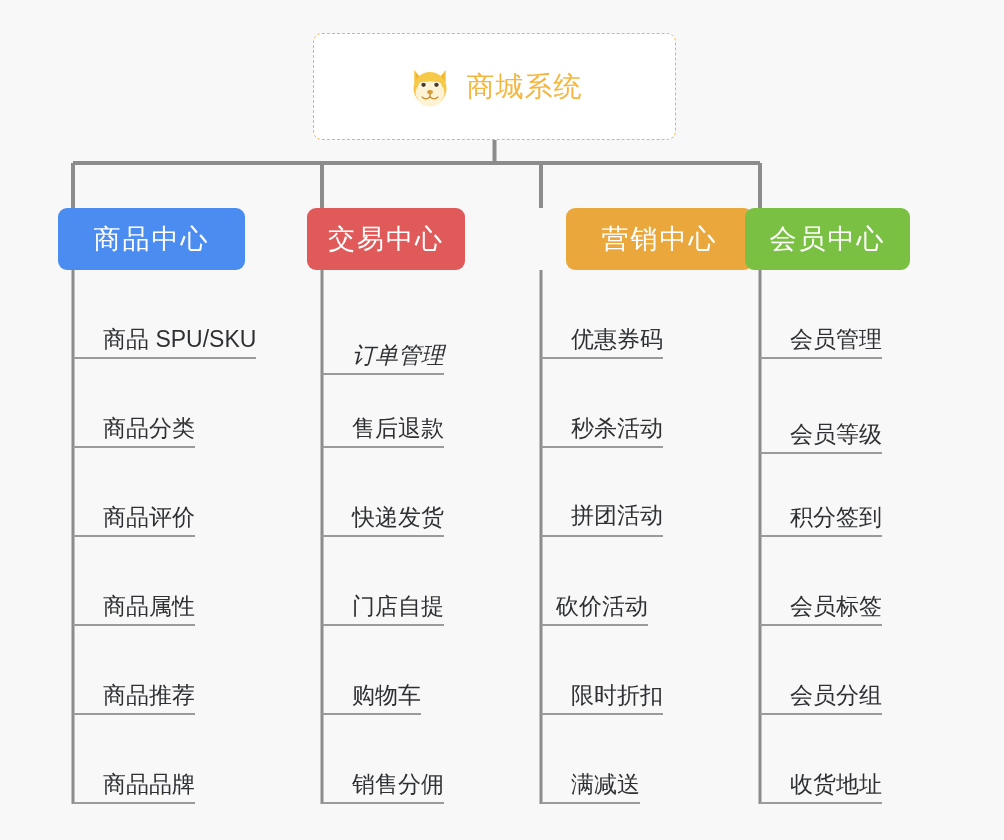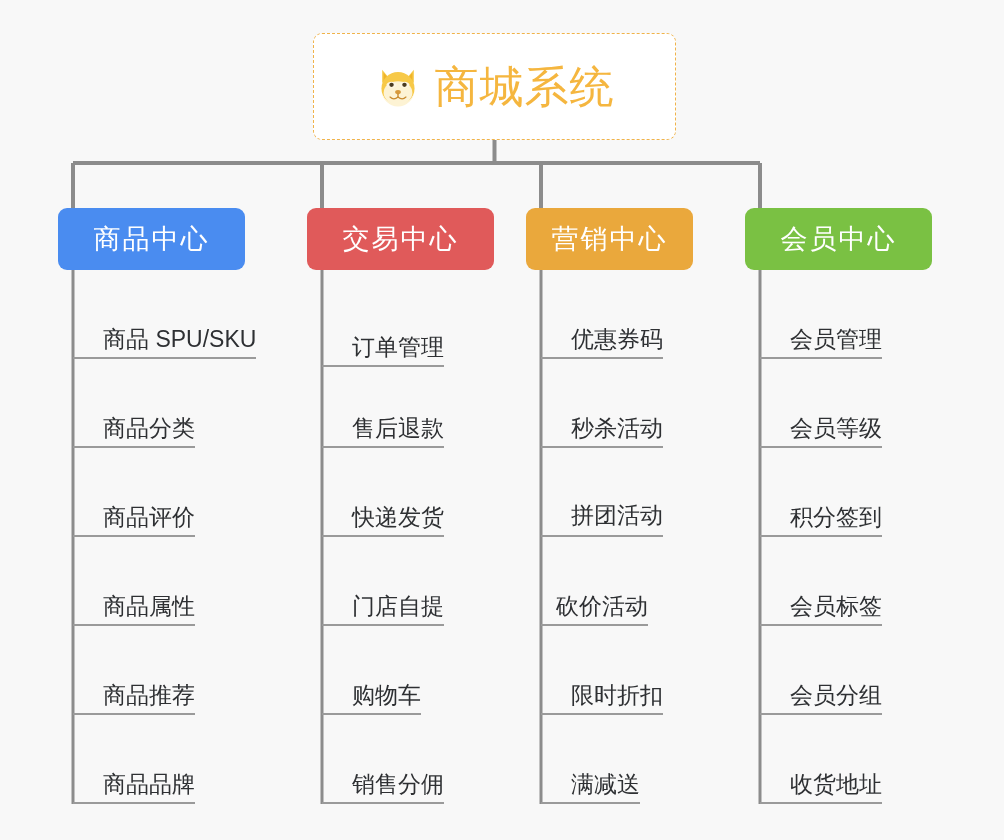--- a/index.html
+++ b/index.html
@@ -39,21 +39,21 @@
     justify-content: center;
     gap: 14px;
   }
   .root-icon {
     width: 46px;
     height: 46px;
     flex: 0 0 auto;
     display: block;
   }
   .root-title {
-    font-size: 44px;
+    font-size: 28px;
     line-height: 1;
     color: #f5b63f;
     letter-spacing: 1px;
     white-space: nowrap;
   }
 
   
   #connectors {
     position: absolute;
     left: 0;
@@ -167,46 +167,46 @@
           </div>
           <div class="leaf-item" style="top: 356px;">
             <span class="leaf-label">商品推荐</span>
           </div>
           <div class="leaf-item" style="top: 445px;">
             <span class="leaf-label">商品品牌</span>
           </div>
         </div>
       </div>
       <div class="column" style="left: 307px; width: 187px;">
-        <div class="cat-box" style="width: 187px; background: rgb(224, 90, 90);">
+        <div class="cat-box" style="width: 158px; background: rgb(224, 90, 90);">
           <span>交易中心</span>
         </div>
         <div class="leaf-list">
-          <div class="leaf-item" style="top: 8px;">
+          <div class="leaf-item" style="top: 16px; font-style: italic;">
             <span class="leaf-label">订单管理</span>
           </div>
           <div class="leaf-item" style="top: 89px;">
             <span class="leaf-label">售后退款</span>
           </div>
           <div class="leaf-item" style="top: 178px;">
             <span class="leaf-label">快递发货</span>
           </div>
           <div class="leaf-item" style="top: 267px;">
             <span class="leaf-label">门店自提</span>
           </div>
           <div class="leaf-item" style="top: 356px;">
             <span class="leaf-label">购物车</span>
           </div>
           <div class="leaf-item" style="top: 445px;">
             <span class="leaf-label">销售分佣</span>
           </div>
         </div>
       </div>
       <div class="column" style="left: 526px; width: 187px;">
-        <div class="cat-box" style="width: 167px; background: rgb(234, 168, 60);">
+        <div class="cat-box" style="width: 187px; background: rgb(234, 168, 60); margin-left: 40px;">
           <span>营销中心</span>
         </div>
         <div class="leaf-list">
           <div class="leaf-item" style="top: 0px;">
             <span class="leaf-label">优惠券码</span>
           </div>
           <div class="leaf-item" style="top: 89px;">
             <span class="leaf-label">秒杀活动</span>
           </div>
           <div class="leaf-item" style="top: 178px; font-family: Liberation Mono, monospace;">
@@ -217,28 +217,28 @@
           </div>
           <div class="leaf-item" style="top: 356px; text-align: right;">
             <span class="leaf-label">限时折扣</span>
           </div>
           <div class="leaf-item" style="top: 445px;">
             <span class="leaf-label">满减送</span>
           </div>
         </div>
       </div>
       <div class="column" style="left: 745px; width: 187px;">
-        <div class="cat-box" style="width: 187px; background: rgb(122, 193, 67); justify-content: center;">
+        <div class="cat-box" style="width: 165px; background: rgb(122, 193, 67); justify-content: center;">
           <span>会员中心</span>
         </div>
         <div class="leaf-list">
           <div class="leaf-item" style="top: 0px;">
             <span class="leaf-label">会员管理</span>
           </div>
-          <div class="leaf-item" style="top: 89px; justify-content: flex-end;">
+          <div class="leaf-item" style="top: 95px; justify-content: flex-end;">
             <span class="leaf-label">会员等级</span>
           </div>
           <div class="leaf-item" style="top: 178px; justify-content: flex-end;">
             <span class="leaf-label">积分签到</span>
           </div>
           <div class="leaf-item" style="top: 267px;">
             <span class="leaf-label">会员标签</span>
           </div>
           <div class="leaf-item" style="top: 356px;">
             <span class="leaf-label">会员分组</span>

